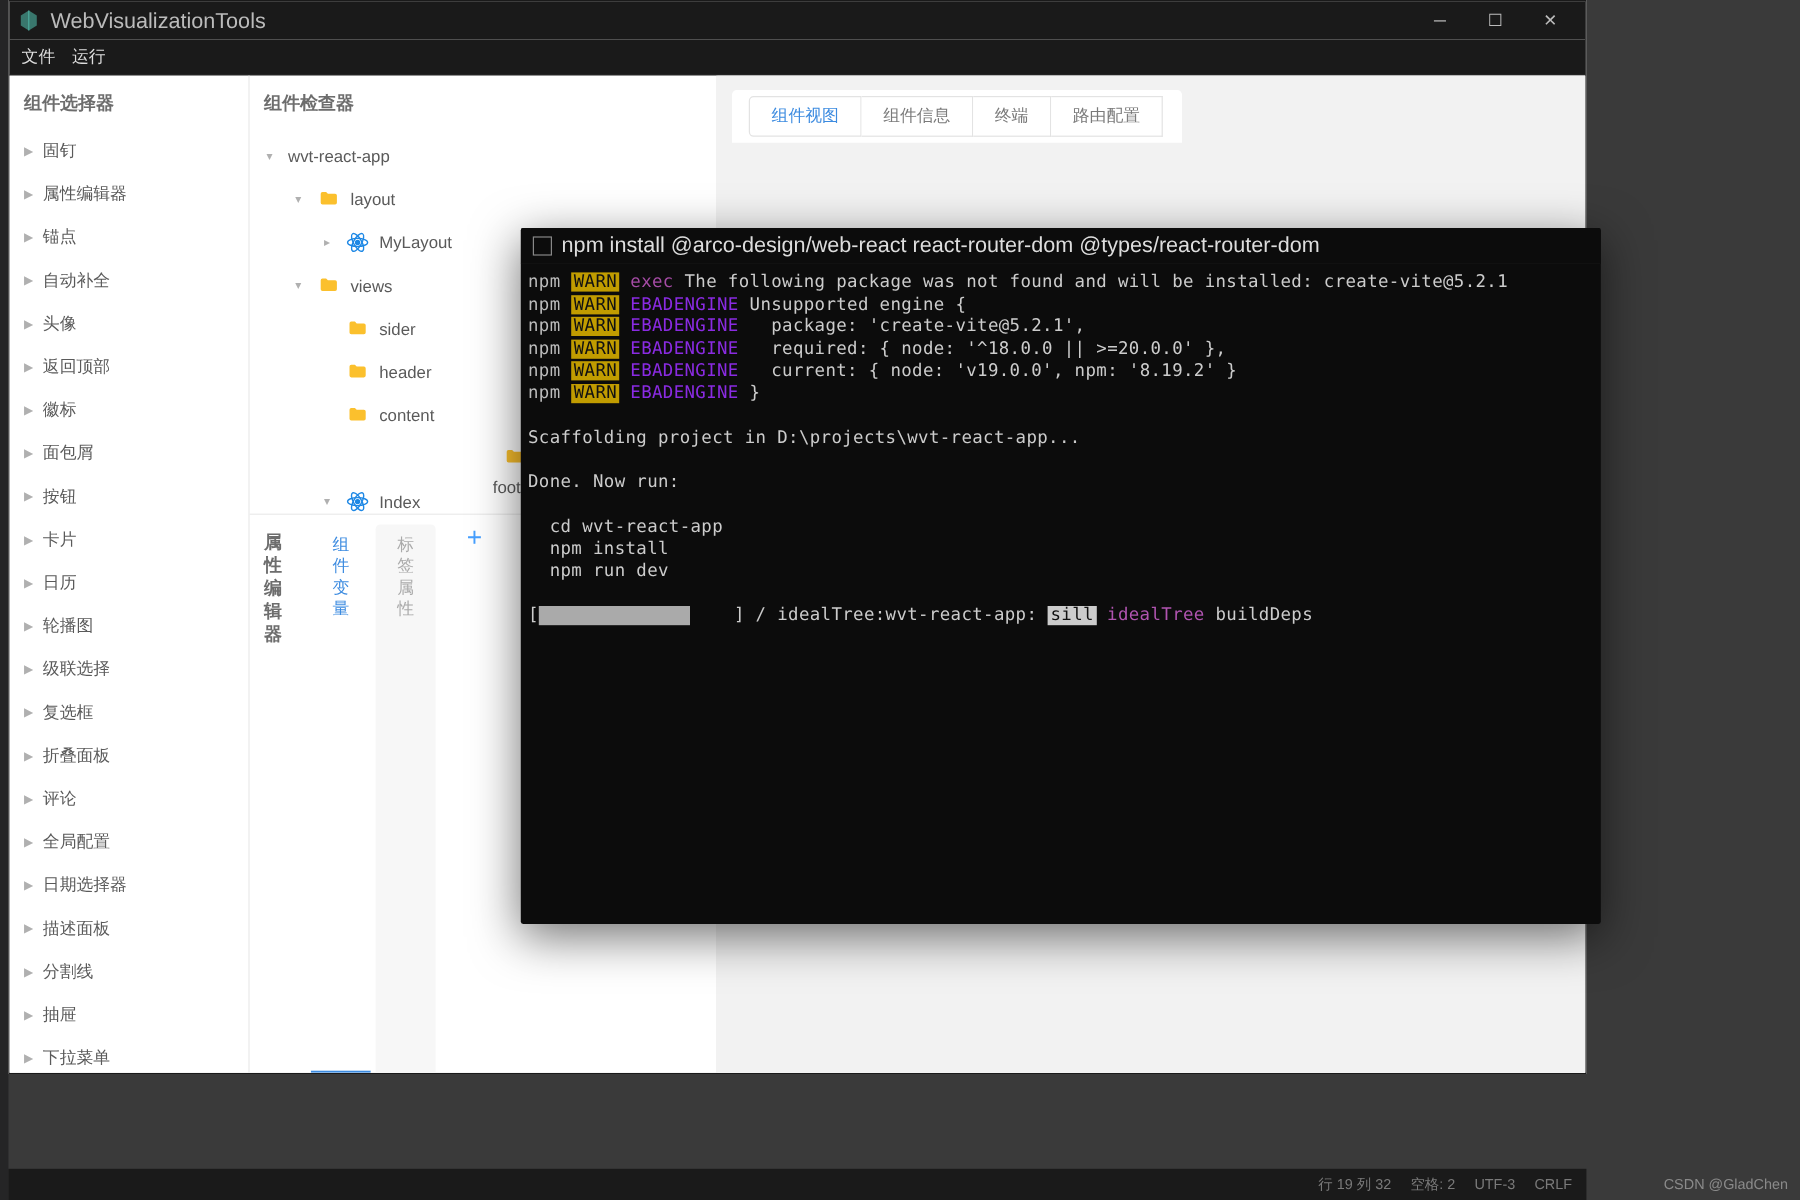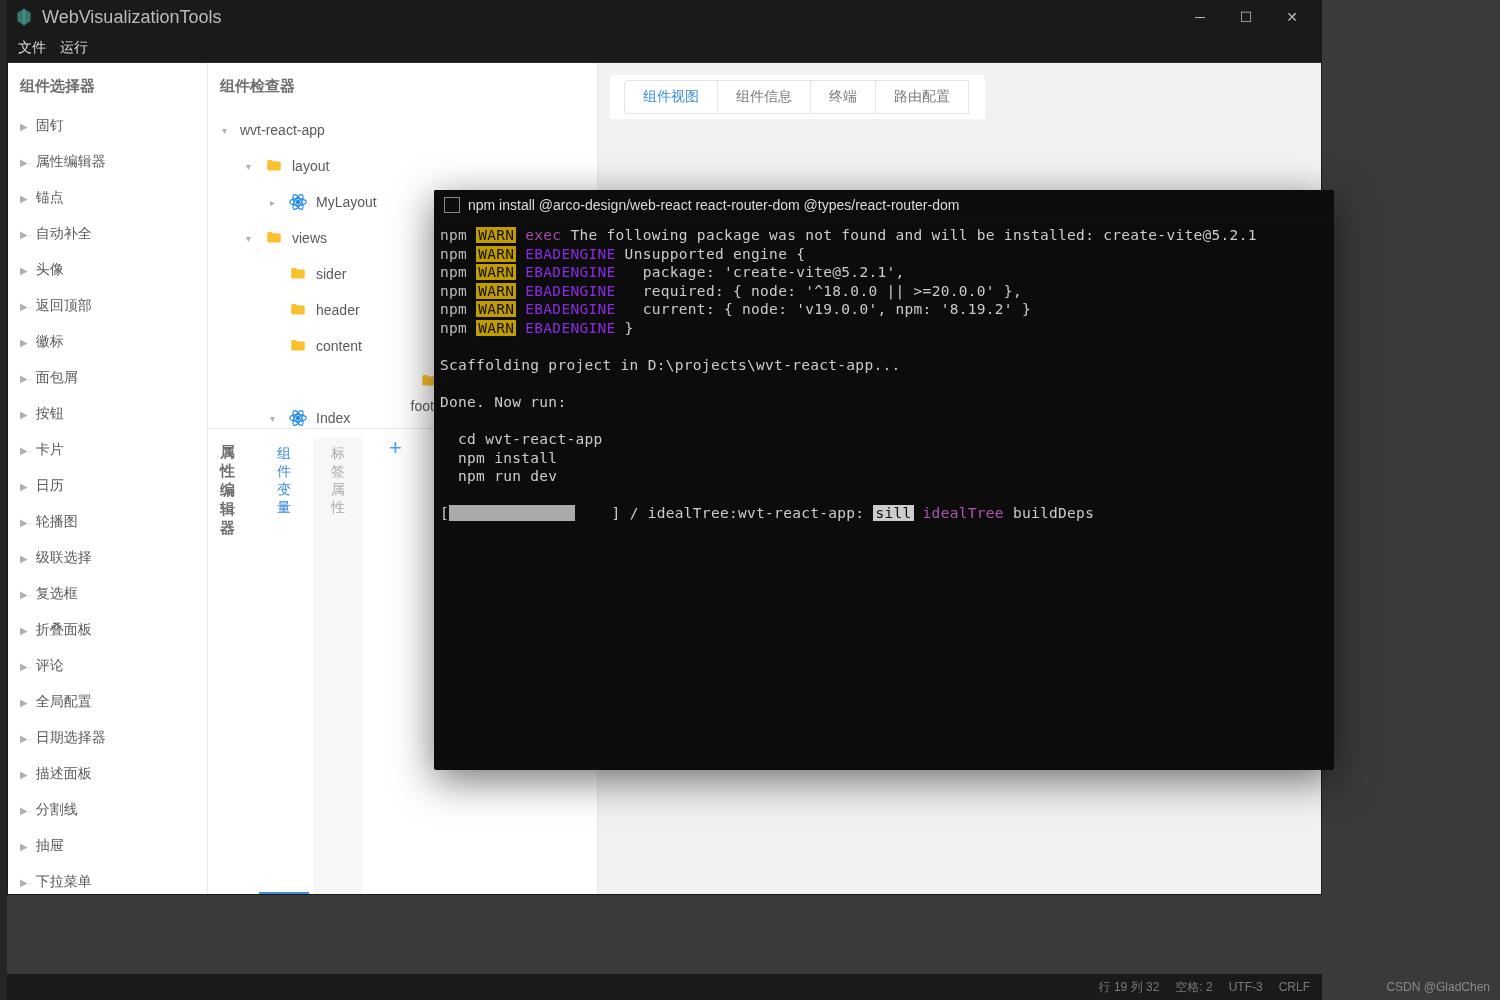--- a/index.html
+++ b/index.html
@@ -32,21 +32,21 @@
 .empty { flex:1; display:flex; flex-direction:column; align-items:center; justify-content:center; color:#d6d6d6; gap:32px; }
 .empty svg { width:56px; height:56px; }
 .pr-tabs { background:#fff; height:44px; display:flex; align-items:center; padding:0 14px; margin:12px 0 0 12px; border-radius:4px 4px 0 0; width:375px;text-align:center; }
 .pr-tab { padding:7px 18px; color:#7a7a7a; border:1px solid #e3e3e3; background:#fff; font-size:14px; }
 .pr-tab.active { color:#3c8be0; }
 .pr-tab:first-child { border-radius:4px 0 0 4px; }
 .pr-tab+.pr-tab { border-left:none; }
 #terminal { position:absolute; left:434px; top:190px; width:900px; height:580px; background:#0c0c0c; color:#ccc; box-shadow:0 10px 40px rgba(0,0,0,.55); font-family:Consolas,monospace; font-size:14.5px; border-radius:2px; overflow:hidden; }
 #term-titlebar { height:30px; background:#0c0c0c; display:flex; align-items:center; padding:0 10px; gap:8px; border-bottom:1px solid #111; }
 #term-titlebar .tico { width:16px; height:16px; border:1px solid #888; }
-#term-titlebar .ttl { color:#ddd; font-size:14px; font-family:"Segoe UI",sans-serif; }
+#term-titlebar .ttl { color:#ddd; font-size:18px; font-family:"Segoe UI",sans-serif; }
 #term-body { padding:6px 6px; white-space:pre; line-height:1.28; letter-spacing:0.3px; }
 .npm { color:#bbb; }
 .warn { background:#c19c00; color:#111; padding:0 2px; }
 .ebad { color:#8a2be2; }
 .exec { color:#a64ca6; }
 .hl { background:#ccc; color:#111; padding:0 2px; }
 .idealT { color:#b054b0; }
 .credit { position:absolute; right:10px; bottom:6px; color:#8a8a8a; font-size:12px; }
 #statusbar { position:absolute; left:7px; bottom:0; width:1315px; height:26px; background:#1a1a1a; color:#7a7a7a; display:flex; align-items:center; justify-content:flex-end; gap:16px; padding:0 12px; font-size:12px; }
 .left-edge { position:absolute; left:0; top:0; width:7px; height:100%; background:#252526; color:#888; font-size:10px; writing-mode:vertical-rl; }

